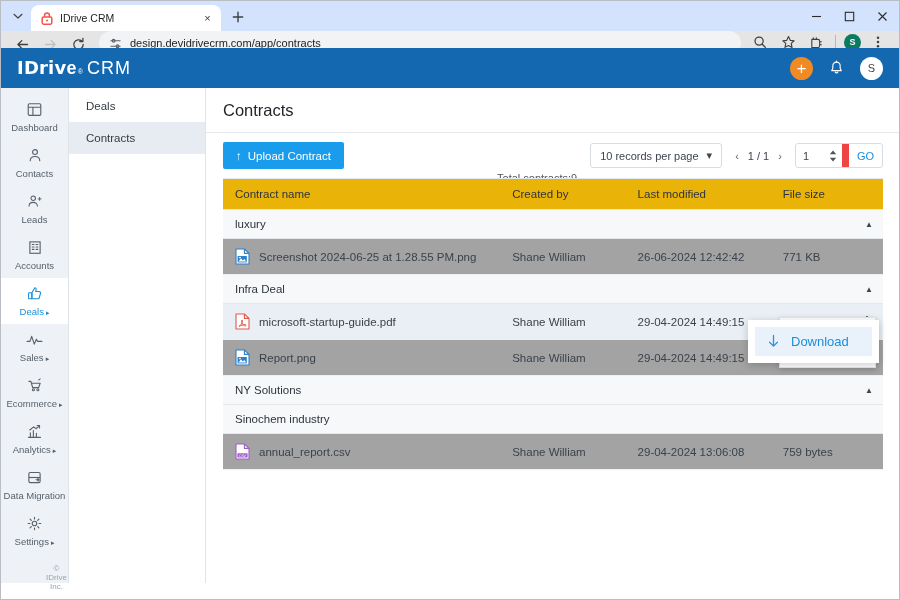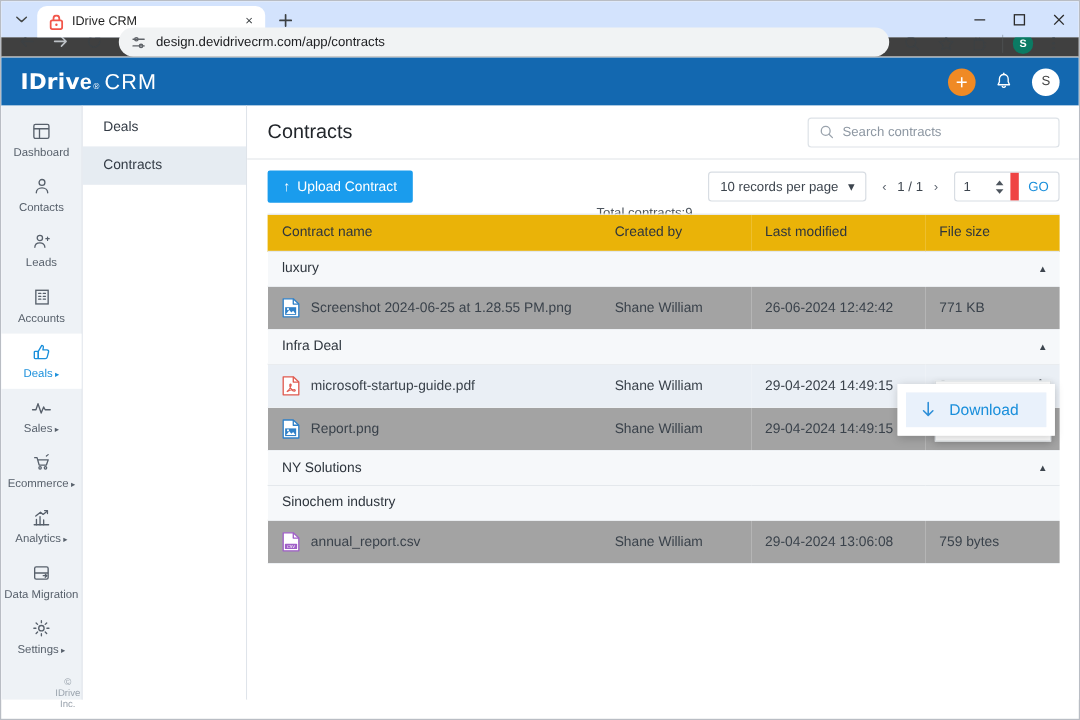--- a/index.html
+++ b/index.html
@@ -76,23 +76,23 @@
     align-items: center;
   }
   .wc {
     width: 33px; height: 30px;
     display: flex; align-items: center; justify-content: center;
     color: #2c2c2c;
   }
 
   .browser-toolbar {
     height: 17px;
-    background: #404040;
-    display: flex;
-    align-items: flex-end;
+    background: #e5e5e5;
+    display: flex;
+    align-items: flex-start;
     padding: 0 8px;
     gap: 2px;
     border-bottom: 1px solid #e3e3e3;
   }
   .nav-btn {
     width: 26px; height: 26px;
     display: flex; align-items: center; justify-content: center;
     border-radius: 50%;
     color: #3c4043;
     flex-shrink: 0;
@@ -674,29 +674,20 @@
 
       <div class="subnav">
         <div class="subnav-item">Deals</div>
         <div class="subnav-item active">Contracts</div>
       </div>
 
       <div class="main">
 
         <div class="main-head">
           <div class="page-title">Contracts</div>
-          <div class="search-box">
-            <span>
-              <svg class="icon-svg" width="12" height="12" viewBox="0 0 13 13">
-                  <circle cx="5.5" cy="5.5" r="4" fill="none" stroke="#9aa3ad" stroke-width="1.15"></circle>
-                  <path d="M8.5 8.5 11.6 11.6" stroke="#9aa3ad" stroke-width="1.15" stroke-linecap="round"></path>
-                </svg>
-            </span>
-            <span class="search-ph">Search contracts</span>
-          </div>
         </div>
 
         <div class="toolbar-row">
           <div class="upload-btn">
             <span>↑</span>
             <span>Upload Contract</span>
           </div>
 
           <div class="tb-right">
             <div class="total-txt">

